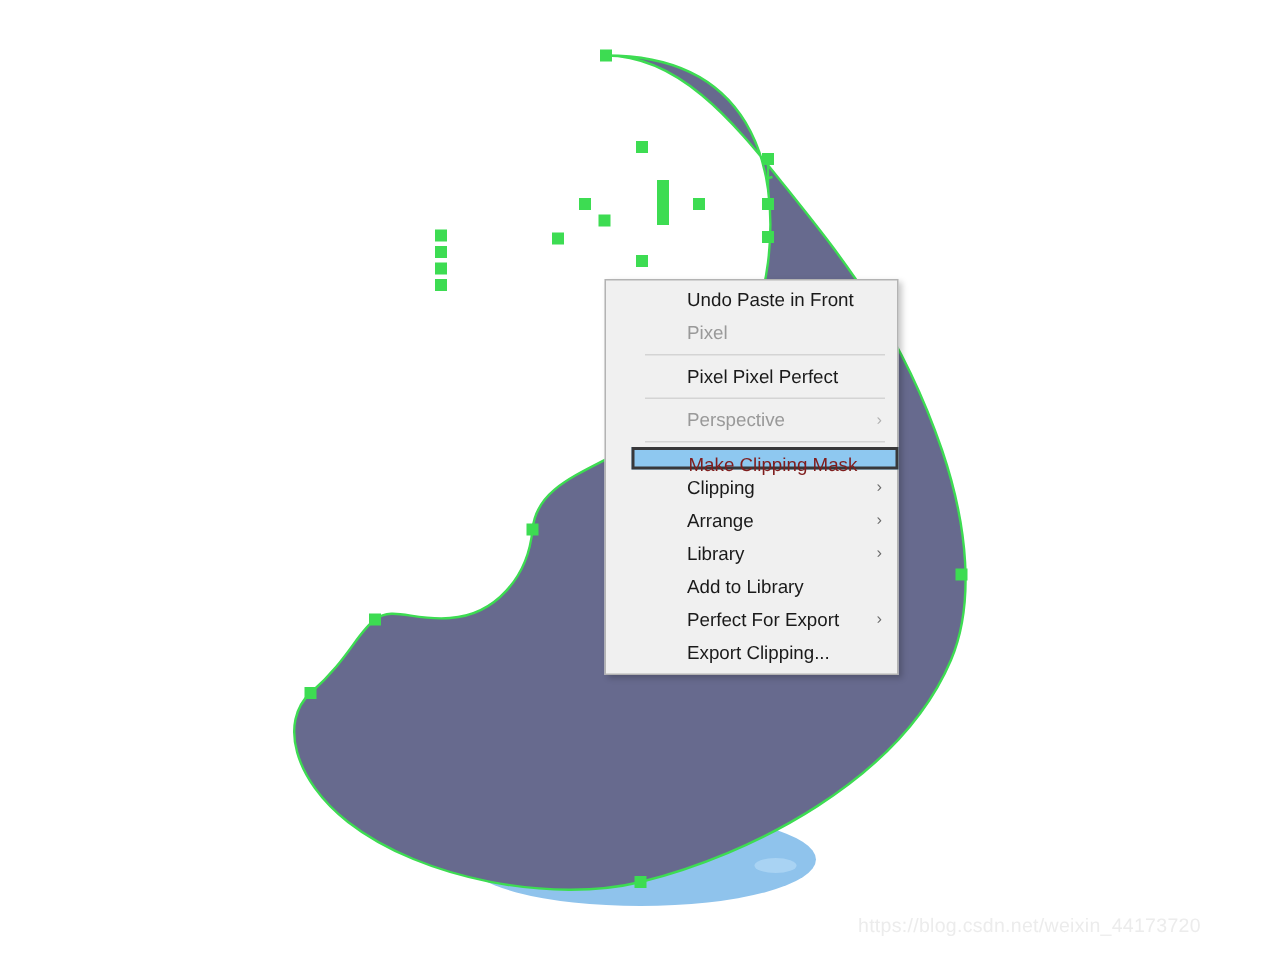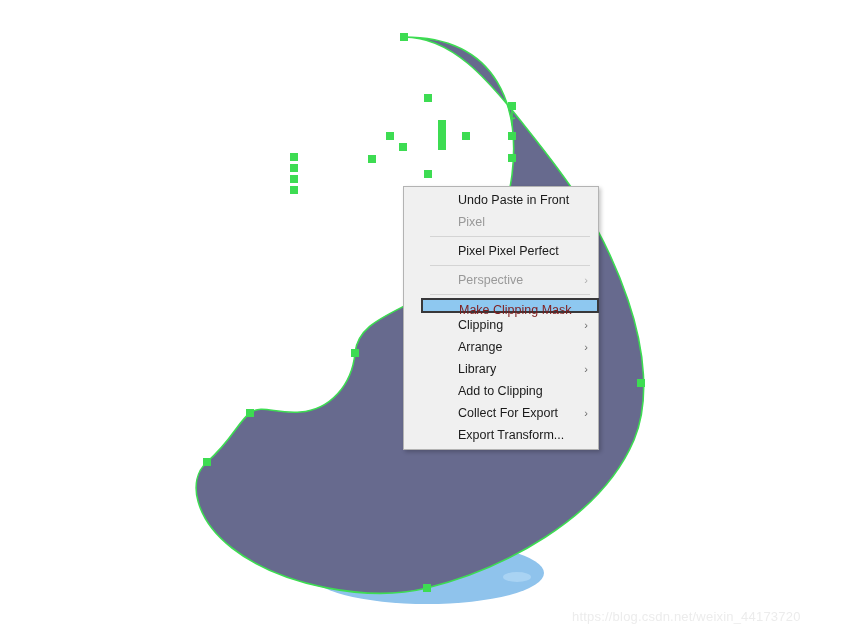--- a/index.html
+++ b/index.html
@@ -202,18 +202,18 @@
       <div class="menu-item disabled"><span>Pixel</span></div>
       <div class="menu-sep"></div>
       <div class="menu-item"><span>Pixel Pixel Perfect</span></div>
       <div class="menu-sep"></div>
       <div class="menu-item disabled"><span>Perspective</span><span class="arrow">›</span></div>
       <div class="menu-sep"></div>
       <div class="menu-item highlight"><span>Make Clipping Mask</span></div>
       <div class="menu-item"><span>Clipping</span><span class="arrow">›</span></div>
       <div class="menu-item"><span>Arrange</span><span class="arrow">›</span></div>
       <div class="menu-item"><span>Library</span><span class="arrow">›</span></div>
-      <div class="menu-item"><span>Add to Clipping</span></div>
-      <div class="menu-item"><span>Collect For Export</span><span class="arrow">›</span></div>
-      <div class="menu-item"><span>Export Transform...</span></div>
+      <div class="menu-item"><span>Add to Library</span></div>
+      <div class="menu-item"><span>Perfect For Export</span><span class="arrow">›</span></div>
+      <div class="menu-item"><span>Export Clipping...</span></div>
     </div>
 
 </div>
 
 </body></html>

